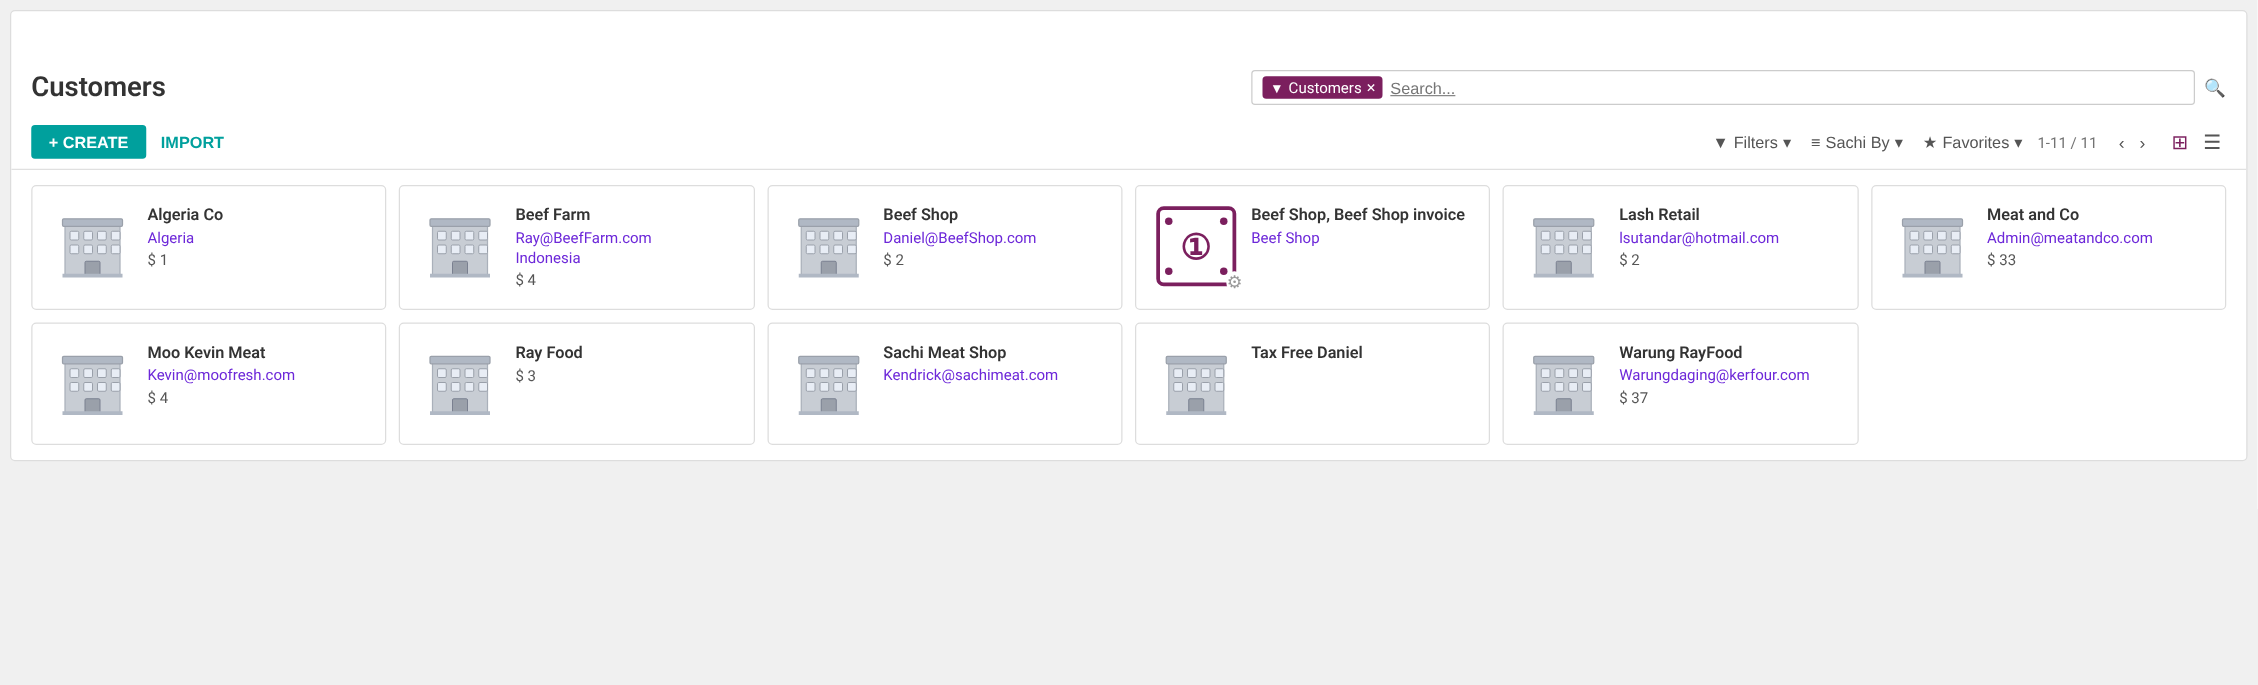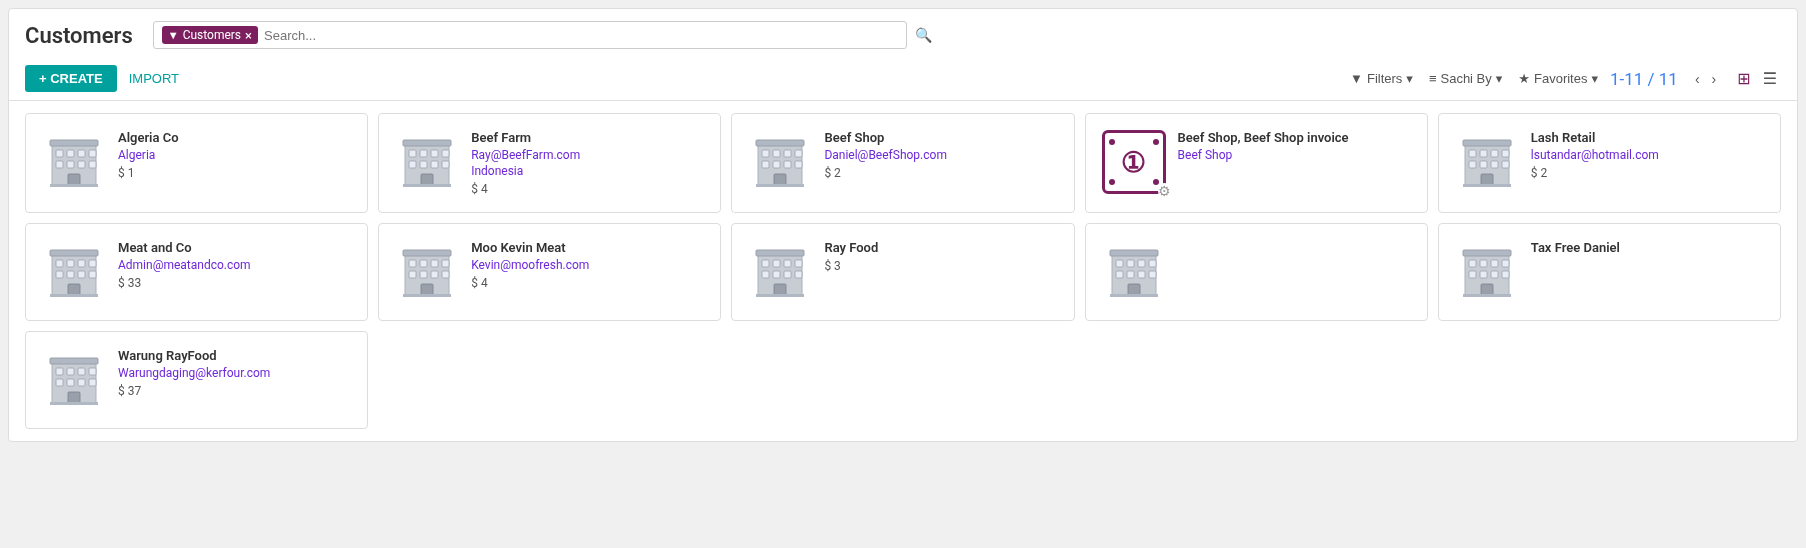--- a/index.html
+++ b/index.html
@@ -18,22 +18,23 @@
       overflow: hidden;
     }
     
     .header {
       padding: 12px 16px 0 16px;
       border-bottom: 1px solid #e0e0e0;
     }
     .header-top {
       display: flex;
       align-items: center;
-      justify-content: flex-start;
+      justify-content: space-between;
       margin-bottom: 8px;
+      margin-top: 35px;
     }
     .page-title {
       font-size: 22px;
       font-weight: 600;
       color: #333;
     }
     .search-area {
       display: flex;
       align-items: center;
       flex: 1;
@@ -70,20 +71,21 @@
       font-size: 13px;
       line-height: 1;
     }
     .search-input {
       border: none;
       outline: none;
       flex: 1;
       font-size: 13px;
       color: #888;
       background: transparent;
+      text-decoration: underline;
     }
     .search-icon-btn {
       cursor: pointer;
       color: #888;
       font-size: 14px;
       margin-left: 8px;
     }
     .header-toolbar {
       display: flex;
       align-items: center;
@@ -106,21 +108,21 @@
       cursor: pointer;
       display: flex;
       align-items: center;
       gap: 4px;
     }
     .btn-import {
       background: none;
       border: none;
       color: #00a09d;
       font-size: 13px;
-      font-weight: 400;
+      font-weight: 700;
       cursor: pointer;
       padding: 6px 4px;
     }
     .toolbar-right {
       display: flex;
       align-items: center;
       gap: 12px;
       margin-left: auto;
     }
     .toolbar-filters {
@@ -132,22 +134,22 @@
       background: none;
       border: none;
       color: #555;
       font-size: 13px;
       cursor: pointer;
       display: flex;
       align-items: center;
       gap: 4px;
     }
     .pagination-info {
-      color: #3b82f6;
-      font-size: 17px;
+      color: #737373;
+      font-size: 12px;
       white-space: nowrap;
     }
     .pagination-nav {
       display: flex;
       align-items: center;
       gap: 2px;
     }
     .nav-btn {
       background: none;
       border: none;
@@ -170,21 +172,21 @@
       padding: 2px 4px;
     }
     .view-btn.active {
       color: #7b1f5e;
     }
 
     
     .cards-container {
       padding: 12px 16px;
       display: grid;
-      grid-template-columns: repeat(5, 1fr);
+      grid-template-columns: repeat(6, 1fr);
       gap: 10px;
     }
     .customer-card {
       border: 1px solid #ddd;
       border-radius: 4px;
       padding: 16px;
       background: #fff;
       display: flex;
       align-items: flex-start;
       gap: 12px;
@@ -538,20 +540,24 @@
 
     <rect x="14" y="31" width="7" height="7" rx="1" fill="#e8edf5" stroke="#9aa0aa" stroke-width="0.8"></rect>
     <rect x="25" y="31" width="7" height="7" rx="1" fill="#e8edf5" stroke="#9aa0aa" stroke-width="0.8"></rect>
     <rect x="36" y="31" width="7" height="7" rx="1" fill="#e8edf5" stroke="#9aa0aa" stroke-width="0.8"></rect>
     <rect x="47" y="31" width="7" height="7" rx="1" fill="#e8edf5" stroke="#9aa0aa" stroke-width="0.8"></rect>
 
     <rect x="26" y="44" width="12" height="12" rx="1" fill="#9aa0aa" stroke="#7a8090" stroke-width="0.8"></rect>
 
     <rect x="8" y="54" width="48" height="3" rx="0" fill="#b0b8c4"></rect>
   </svg></div>
+        <div class="card-info">
+          <div class="card-name">Sachi Meat Shop</div>
+          <div class="card-detail">Kendrick@sachimeat.com</div>
+        </div>
       </div>
       <div class="customer-card">
         <div class="card-avatar"><svg class="building-svg" viewBox="0 0 64 64" fill="none" xmlns="http://www.w3.org/2000/svg">
 
     <rect x="10" y="14" width="44" height="42" rx="1" fill="#c8cdd4" stroke="#aab0ba" stroke-width="1"></rect>
 
     <rect x="8" y="10" width="48" height="6" rx="1" fill="#b0b8c4" stroke="#9aa0aa" stroke-width="1"></rect>
 
     <rect x="14" y="20" width="7" height="7" rx="1" fill="#e8edf5" stroke="#9aa0aa" stroke-width="0.8"></rect>
     <rect x="25" y="20" width="7" height="7" rx="1" fill="#e8edf5" stroke="#9aa0aa" stroke-width="0.8"></rect>

